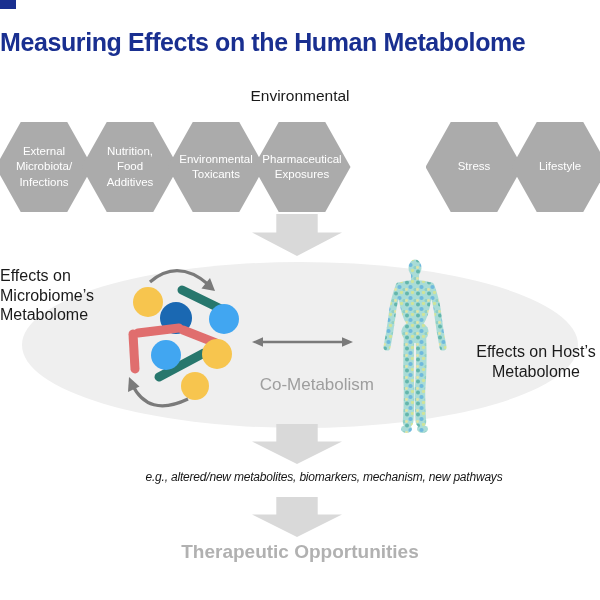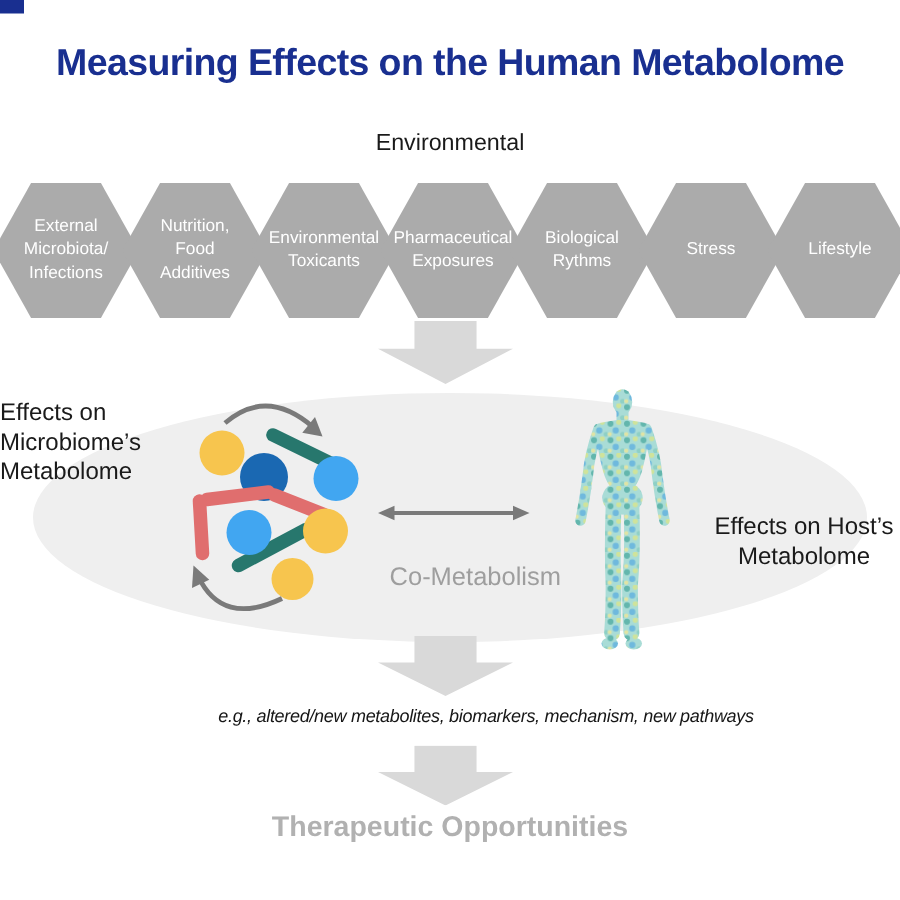--- a/index.html
+++ b/index.html
@@ -19,21 +19,21 @@
     --human-teal:#a9dcd6;
   }
   html,body{margin:0;padding:0;background:#ffffff;}
   #canvas{
     position:relative;width:600px;height:600px;background:#ffffff;overflow:hidden;
     font-family:"Liberation Sans","DejaVu Sans",sans-serif;color:#111;
   }
   .pre{white-space:pre-line;}
   #corner-square{position:absolute;left:0;top:0;width:16px;height:9px;background:var(--title-navy,#192f90);}
   #title{
-    position:absolute;top:28px;left:0;width:600px;text-align:center;
+    position:absolute;top:28px;left:0;width:600px;
     font-size:25px;font-weight:bold;letter-spacing:-0.4px;color:var(--title-navy,#192f90);
   }
   #perturbations-heading{
     position:absolute;top:87px;left:0;width:600px;text-align:center;font-size:15.5px;color:#1a1a1a;
   }
   #hex-band{position:absolute;top:122px;left:0;width:540px;height:90px;}
   .hex{
     position:absolute;top:0;width:97px;height:90px;background:var(--hexagon-gray,#ababab);
     clip-path:polygon(26% 0%,74% 0%,100% 50%,74% 100%,26% 100%,0% 50%);
     display:flex;align-items:center;justify-content:center;
@@ -98,24 +98,20 @@
 Food
 Additives</div>
     </div>
     <div class="hex" style="left:167.5px">
       <div class="hex-label pre">Environmental
 Toxicants</div>
     </div>
     <div class="hex" style="left:253.5px">
       <div class="hex-label pre">Pharmaceutical
 Exposures</div>
-    </div>
-    <div class="hex" style="left:339.5px">
-      <div class="hex-label pre">Biological
-Rythms</div>
     </div>
     <div class="hex" style="left:425.5px">
       <div class="hex-label pre">Stress</div>
     </div>
     <div class="hex" style="left:511.5px">
       <div class="hex-label pre">Lifestyle</div>
     </div>
   </div>
 
   <div id="flow-arrow-1" class="block-arrow"></div>

